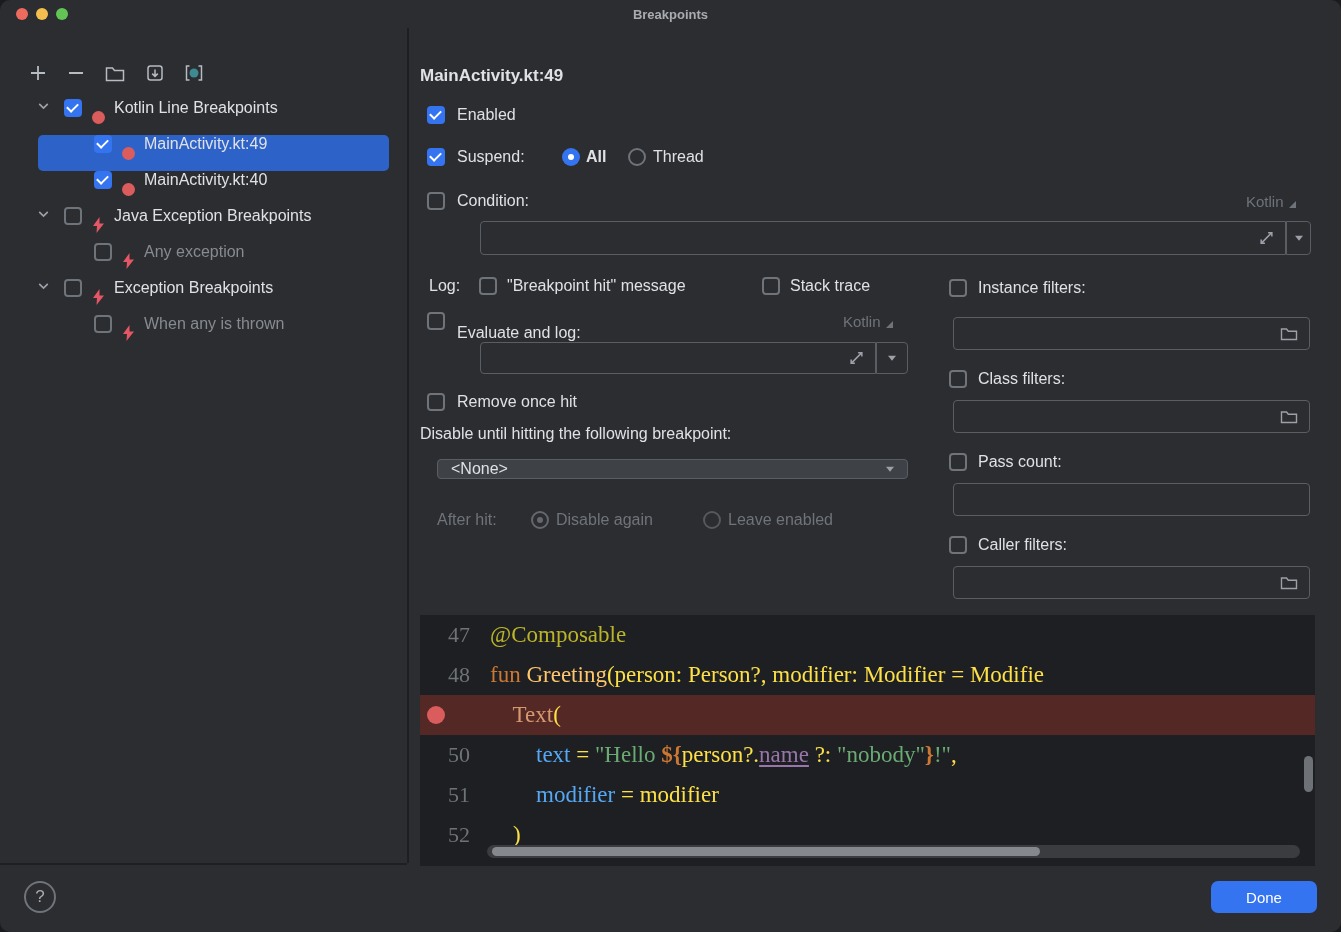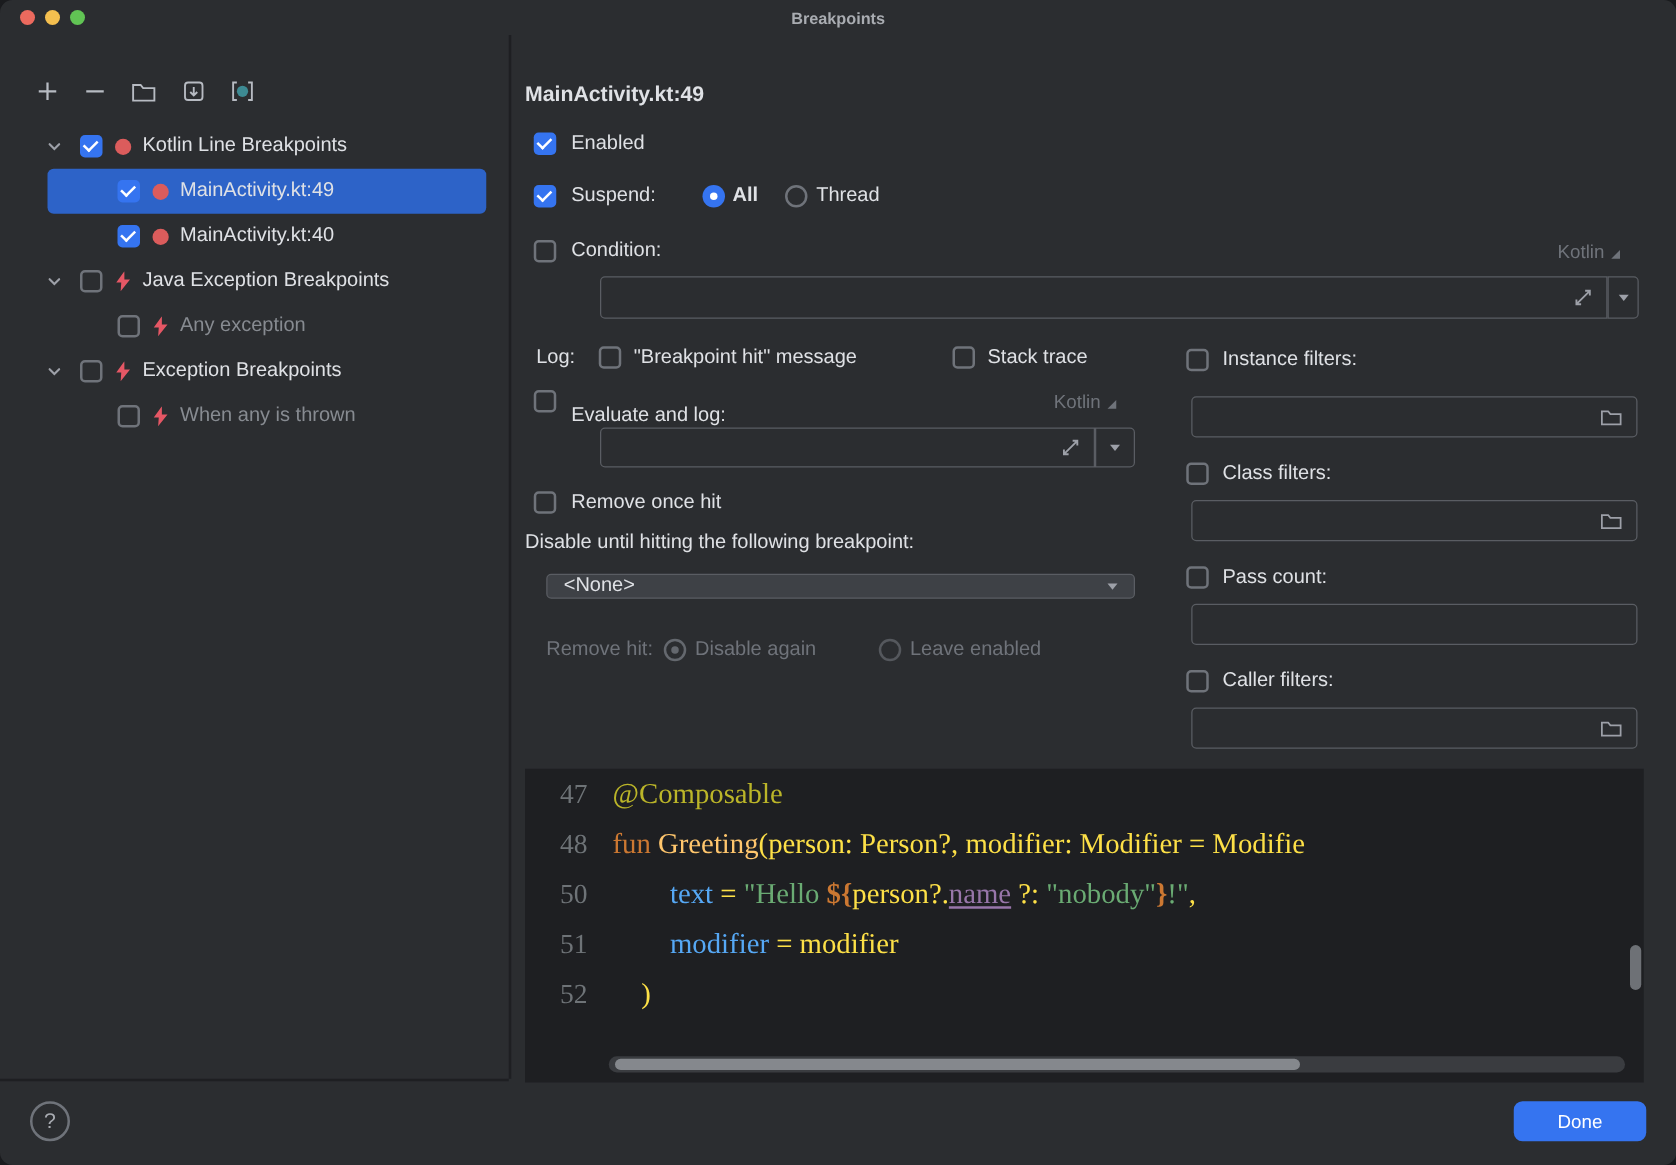--- a/index.html
+++ b/index.html
@@ -21,21 +21,21 @@
 
   
   .vline{position:absolute;left:407px;top:28px;width:2px;height:835px;background:#1E1F22;}
   .hline{position:absolute;left:0;top:863px;width:407px;height:2px;background:#1E1F22;}
 
   
   .tb-btn{position:absolute;width:22px;height:22px;top:62px;display:flex;align-items:center;justify-content:center;border-radius:4px;}
 
   
   .sel-bg{position:absolute;left:38px;top:135px;width:351px;height:36px;background:#2D63C8;border-radius:5px;}
-  .tree-row{position:absolute;left:16px;width:382px;height:36px;display:flex;align-items:center;}
+  .tree-row{position:absolute;left:16px;width:382px;height:36px;display:flex;}
   .tree-row .chev{margin-left:20px;width:14px;height:14px;flex:none;display:flex;align-items:center;justify-content:center;}
   .tree-row.group .cb{margin-left:14px;}
   .tree-row.child .cb{margin-left:78px;}
   .tree-row .bicon{margin-left:10px;flex:none;display:flex;align-items:center;}
   .tree-row .tlabel{margin-left:9px;font-size:16px;white-space:nowrap;}
   .tlabel.dim{color:#878B91;}
 
   
   .cb{display:inline-block;position:relative;width:18px;height:18px;border-radius:4px;flex:none;}
   .cb.on{background:#3574F0;}
@@ -276,21 +276,21 @@
   <span class="cb off" style="position:absolute;left:427px;top:393px"></span>
   <span class="lbl" style="left:457px;top:393px">Remove once hit</span>
 
   <span class="lbl" style="left:420px;top:425px">Disable until hitting the following breakpoint:</span>
 
   <div class="combo" style="left:437px;top:459px;width:471px;height:20px">
     <span class="combo-text">&lt;None&gt;</span>
     <span class="arr" style="right:13px"></span>
   </div>
 
-  <span class="glbl" style="left:437px;top:511px;font-size:16px">Remove hit:</span>
+  <span class="glbl" style="left:437px;top:511px;font-size:16px">After hit:</span>
   <span class="radio dis-on" style="position:absolute;left:531px;top:511px"></span>
   <span class="glbl" style="left:556px;top:511px;font-size:16px">Disable again</span>
   <span class="radio dis-off" style="position:absolute;left:703px;top:511px"></span>
   <span class="glbl" style="left:728px;top:511px;font-size:16px">Leave enabled</span>
 
   <span class="cb off" style="position:absolute;left:949px;top:279px"></span>
   <span class="lbl" style="left:978px;top:279px">Instance filters:</span>
   <div class="tinput" style="left:953px;top:317px;width:357px;height:33px">
     <span class="icon-right">
         <svg width="18" height="15" viewBox="0 0 18 15">
@@ -320,20 +320,21 @@
         <svg width="18" height="15" viewBox="0 0 18 15">
           <path d="M1.5 2.5 H6.5 L8.3 4.8 H16.5 V13 H1.5 Z" fill="none" stroke="#9DA0A8" stroke-width="1.4"></path>
         </svg>
       </span>
   </div>
 
   <div class="editor">
     <div id="code-lines">
         <div class="code-row"><span class="gutter-cell">47</span><span class="code-cell"><span class="tk-annotation">@Composable</span></span></div>
         <div class="code-row"><span class="gutter-cell">48</span><span class="code-cell"><span class="tk-keyword">fun </span><span class="tk-function">Greeting</span><span class="tk-plain">(person: Person?, modifier: Modifier = Modifie</span></span></div>
+        <div class="code-row bp"><span class="gutter-cell"><span class="bp-dot"></span></span><span class="code-cell"><span class="tk-plain">    </span><span class="tk-composable">Text</span><span class="tk-plain">(</span></span></div>
         <div class="code-row"><span class="gutter-cell">50</span><span class="code-cell"><span class="tk-plain">        </span><span class="tk-namedarg">text</span><span class="tk-plain"> = </span><span class="tk-string">"Hello </span><span class="tk-template">${</span><span class="tk-plain">person?.</span><span class="tk-field">name</span><span class="tk-plain"> ?: </span><span class="tk-string">"nobody"</span><span class="tk-template">}</span><span class="tk-string">!"</span><span class="tk-plain">,</span></span></div>
         <div class="code-row"><span class="gutter-cell">51</span><span class="code-cell"><span class="tk-plain">        </span><span class="tk-namedarg">modifier</span><span class="tk-plain"> = modifier</span></span></div>
         <div class="code-row"><span class="gutter-cell">52</span><span class="code-cell"><span class="tk-plain">    )</span></span></div>
       </div>
     <div class="vscroll"></div>
     <div class="hscroll-track"></div>
     <div class="hscroll-thumb"></div>
   </div>
 
   <div class="help-btn">?</div>

